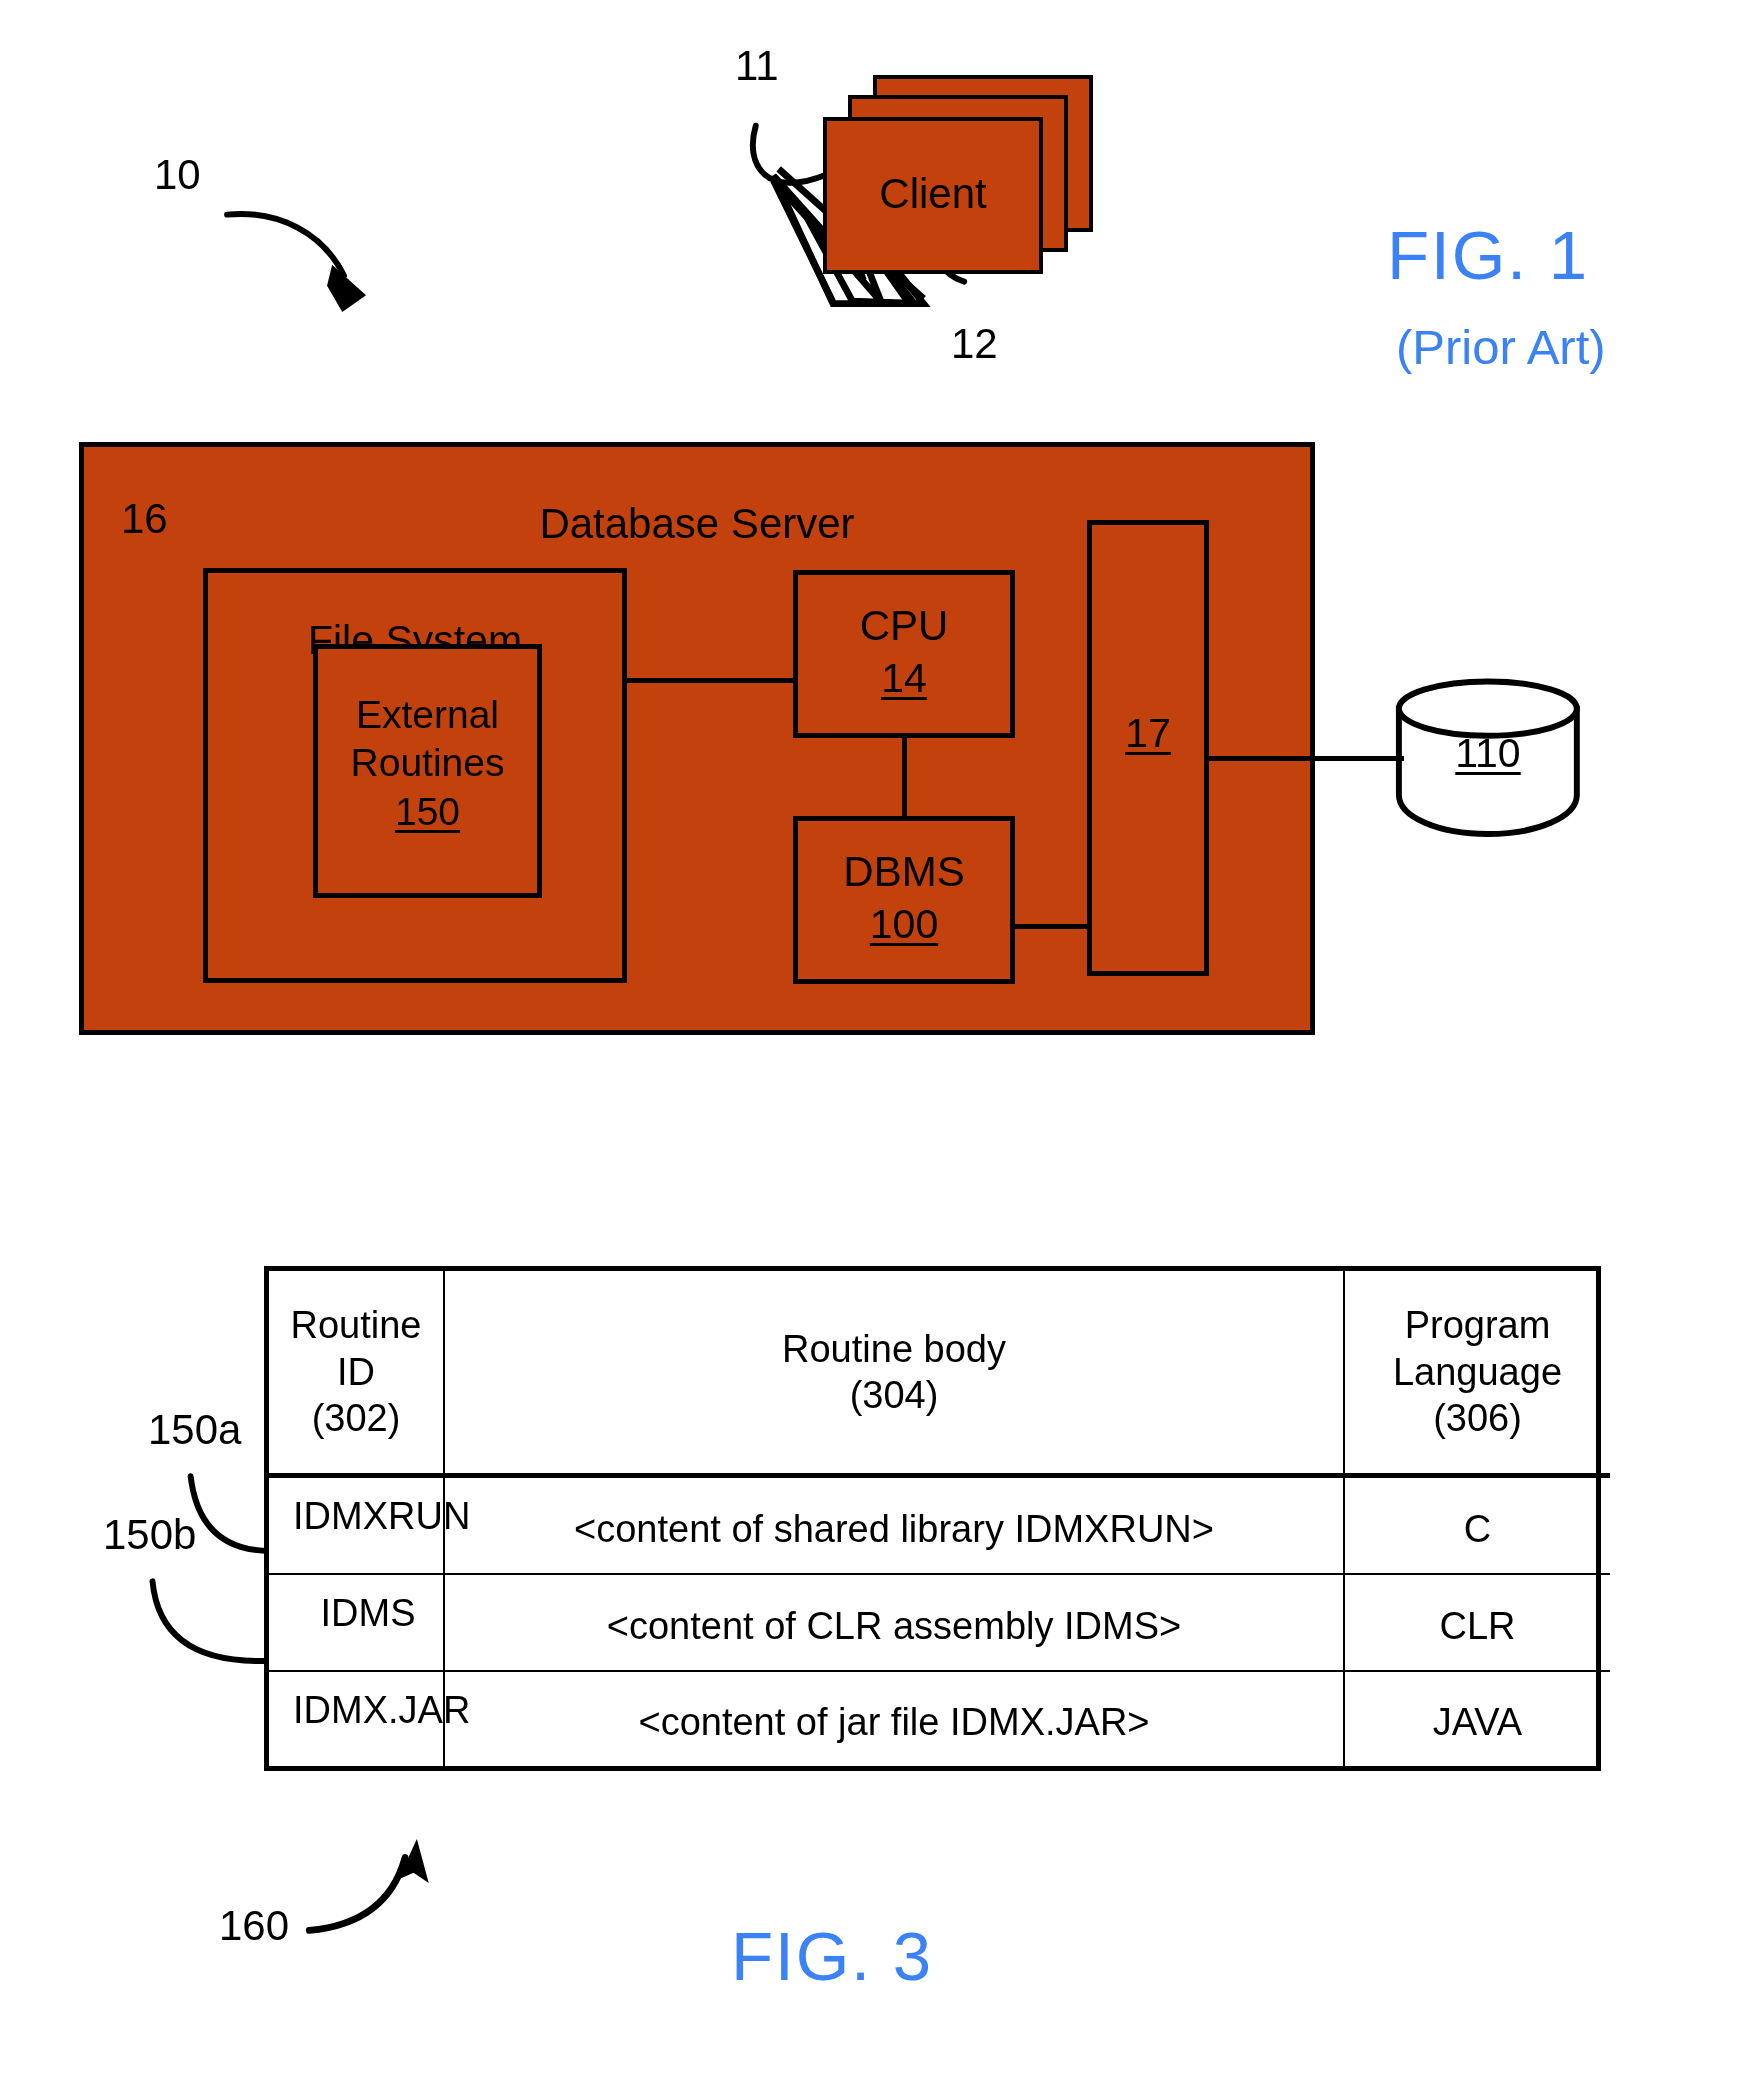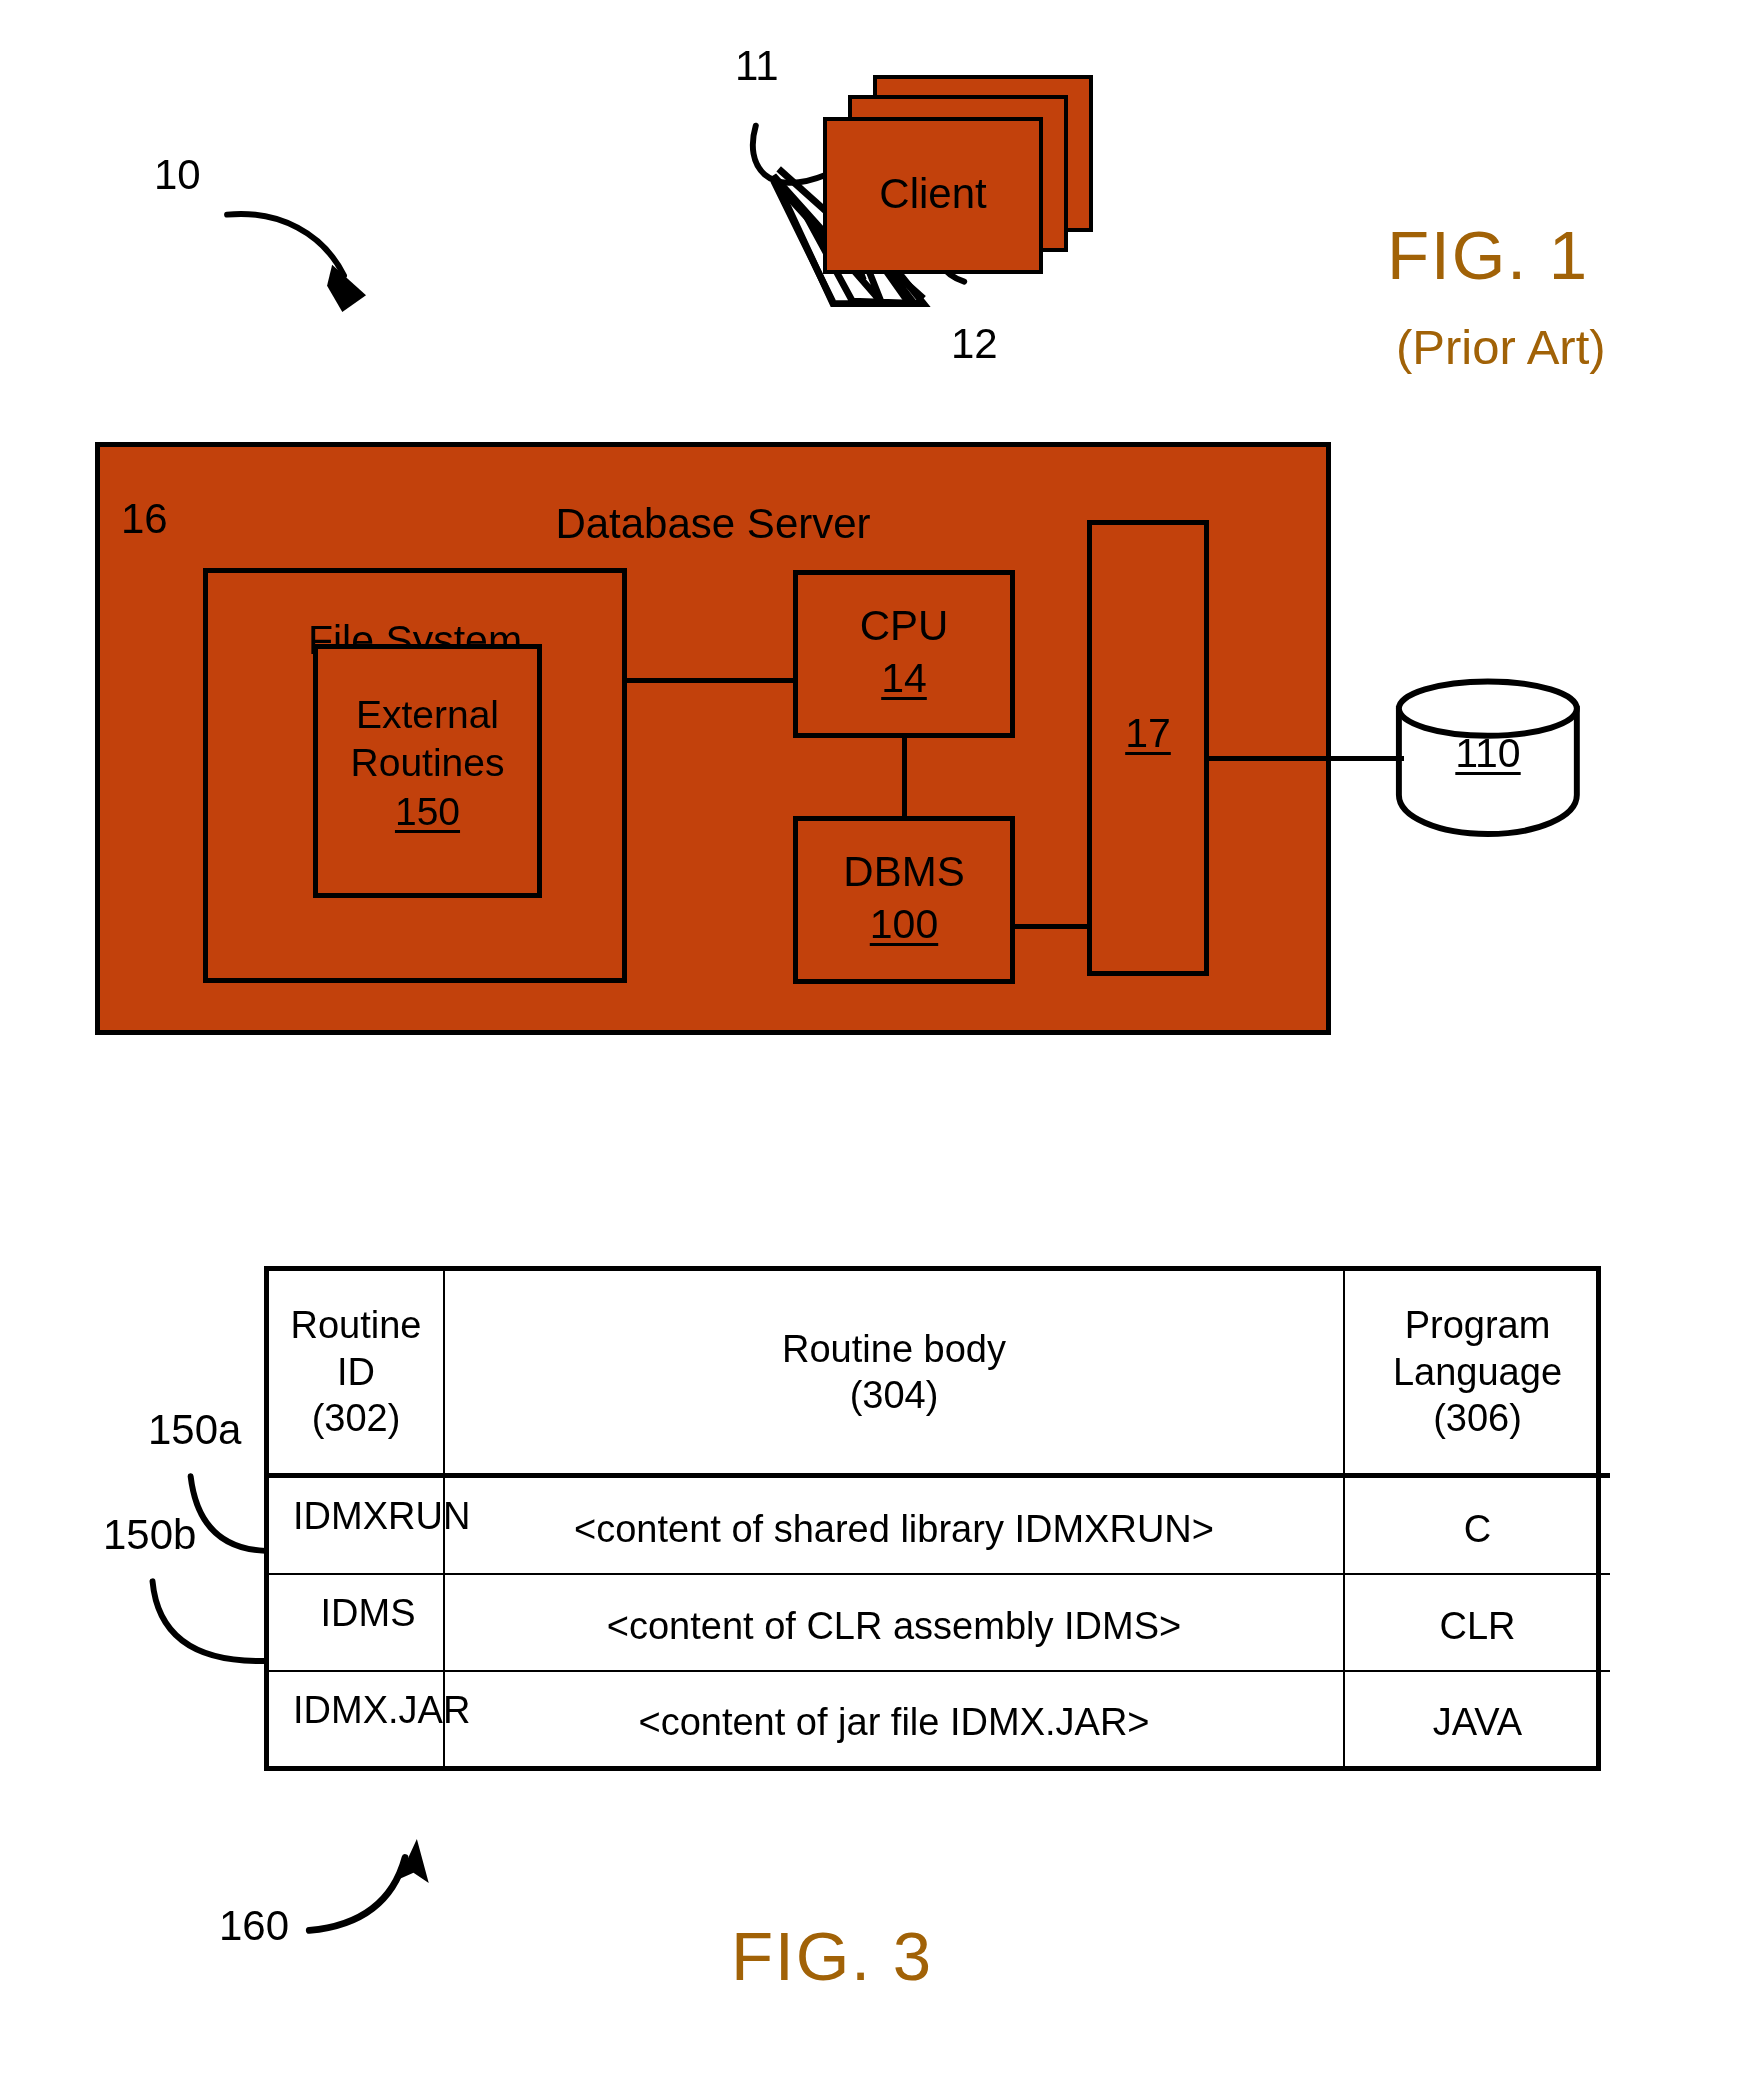--- a/index.html
+++ b/index.html
@@ -43,21 +43,21 @@
     position: absolute;
     font-family: "Liberation Sans", sans-serif;
     font-size: 39px;
     color: #000;
     white-space: nowrap;
   }
 
   .figtitle {
     position: absolute;
     font-family: "Liberation Sans", sans-serif;
-    color: #a16207;
+    color: #3b82f6;
     white-space: nowrap;
     letter-spacing: 1.7px;
   }
 
   .boxlabel {
     position: absolute;
     width: 100%;
     text-align: center;
     font-size: 39px;
     white-space: nowrap;
@@ -187,21 +187,21 @@
   <div class="box" style="left:873px; top:75px; width:220px; height:157px; border-width:4.2px;"></div>
 
   <div class="box" style="left:848px; top:95px; width:220px; height:157px; border-width:4.2px;"></div>
 
   <div class="box" style="left:823px; top:117px; width:220px; height:157px; border-width:4.2px;">
     <div class="boxlabel" style="top:49px; font-size:42px;">Client</div>
   </div>
 
   <div class="ref" style="left:951px; top:320px; font-size:42px;">12</div>
 
-  <div class="box" style="left:95px; top:442px; width:1236px; height:593px; border-width:5.1px;">
+  <div class="box" style="left:79px; top:442px; width:1236px; height:593px; border-width:5.1px;">
     <div class="boxlabel" style="top:53px; font-size:42px;">Database Server</div>
   </div>
 
   <div class="ref" style="left:121px; top:495px; font-size:42px;">16</div>
 
   <div class="box" style="left:203px; top:568px; width:424px; height:415px; border-width:5.1px;">
     <div class="boxlabel" style="top:44px; font-size:41px;">File System</div>
   </div>
 
   <div class="box" style="left:301px; top:644px; width:229px; height:254px; border-width:5.1px;margin-left:12px;">

